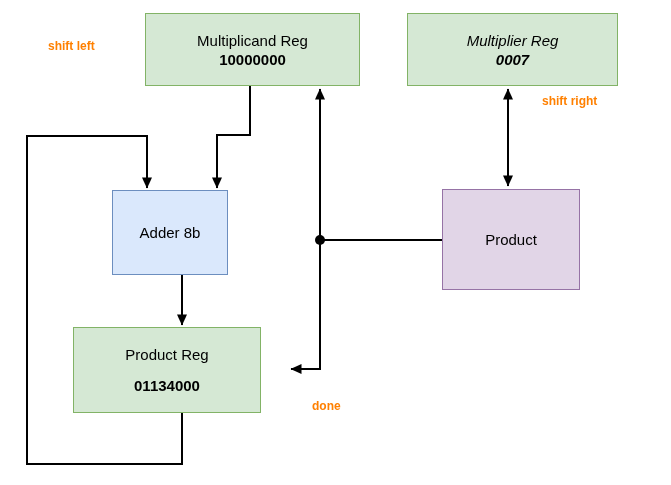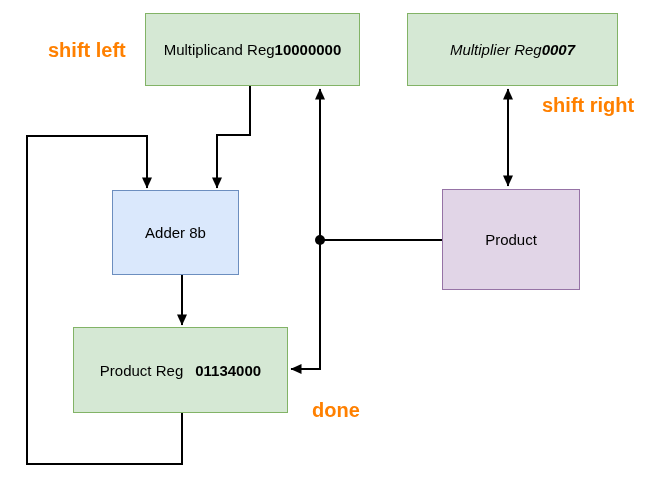--- a/index.html
+++ b/index.html
@@ -32,20 +32,21 @@
     stroke: none;
   }
   .junction {
     fill: var(--line, #000000);
     stroke: none;
   }
   .node {
     position: absolute;
     box-sizing: border-box;
     display: flex;
+    flex-direction: column;
     align-items: center;
     justify-content: center;
     font-size: 15px;
     line-height: 19px;
     color: var(--node-text, #000000);
     text-align: center;
   }
   .node .value {
     font-weight: bold;
   }
@@ -56,26 +57,26 @@
   .adder {
     background: var(--adder-fill, #dae8fc);
     border: 1.5px solid var(--adder-border, #6c8ebf);
   }
   .control {
     background: var(--control-fill, #e1d5e7);
     border: 1.5px solid var(--control-border, #9673a6);
   }
   #multiplicand-box { left: 145px; top: 13px;  width: 215px; height: 73px; }
   #multiplier-box   { left: 407px; top: 13px;  width: 211px; height: 73px; font-style: italic; }
-  #adder-box        { left: 112px; top: 190px; width: 127px; height: 85px; }
+  #adder-box        { left: 112px; top: 190px; width: 116px; height: 85px; }
   #control-box      { left: 442px; top: 189px; width: 138px; height: 101px; }
-  #product-box      { left: 73px;  top: 327px; width: 215px; height: 86px; gap: 12px; }
+  #product-box      { left: 73px;  top: 327px; width: 188px; height: 86px; gap: 12px; }
   .signal {
     position: absolute;
-    font-size: 20px;
+    font-size: 12px;
     font-weight: bold;
     color: var(--signal-text, #ff8000);
     white-space: nowrap;
   }
   #shift-left-label  { left: 48px;  top: 39px; }
   #shift-right-label { left: 542px; top: 94px; }
   #done-label        { left: 312px; top: 399px; }
 </style>
 </head>
 <body>

